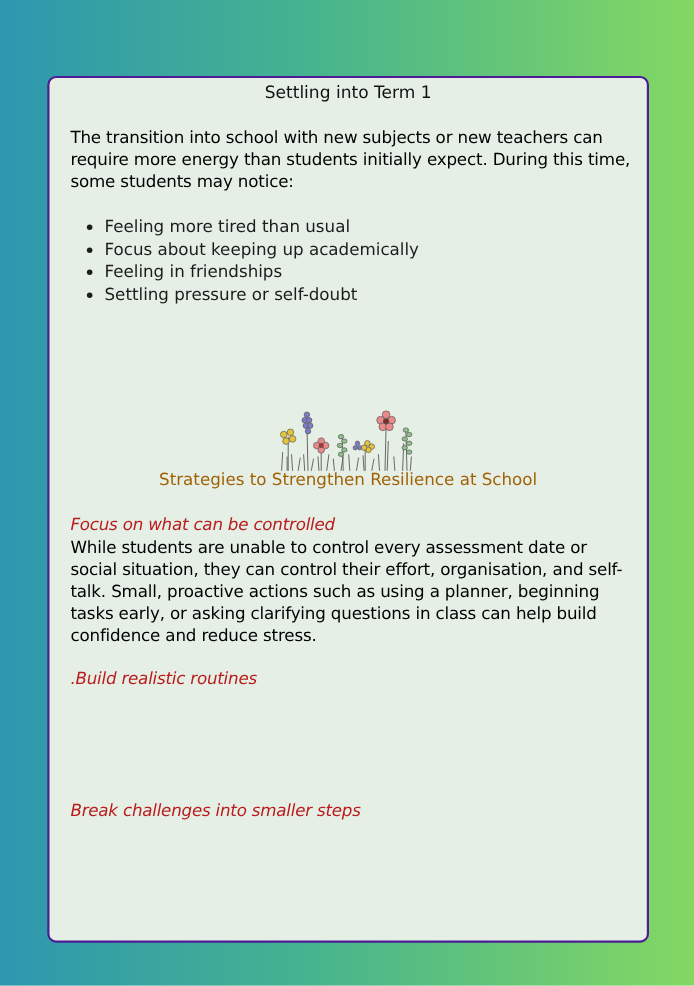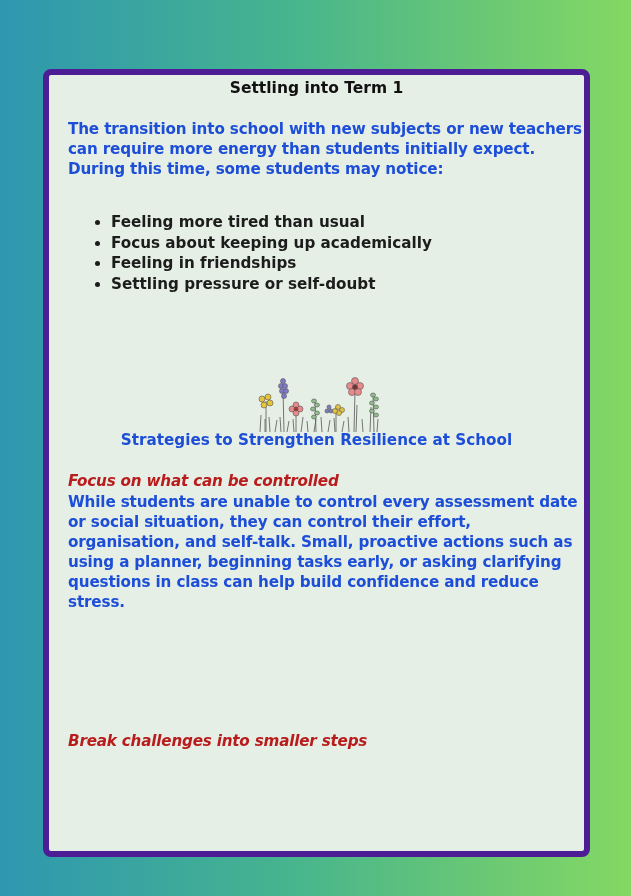--- a/index.html
+++ b/index.html
@@ -1,23 +1,23 @@
 <!DOCTYPE html>
 <html><head>
 <meta charset="utf-8">
 <style>
   html,body{margin:0;padding:0;}
   body{width:631px;height:896px;background:linear-gradient(90deg,#2e97b0 0%,#46b48e 45%,#62c47a 70%,#84d862 100%);font-family:"DejaVu Sans",sans-serif;position:relative;overflow:hidden;}
-  .card{position:absolute;left:43px;top:69px;width:547px;height:788px;background:#e6efe6;border:6px solid #4c1d95;border-radius:8px;box-sizing:border-box;font-weight:bold;}
+  .card{position:absolute;left:43px;top:69px;width:547px;height:788px;background:#e6efe6;border:2px solid #4c1d95;border-radius:8px;box-sizing:border-box;}
   .title{position:absolute;left:0;right:0;top:4px;text-align:center;font-size:15.5px;color:#111;}
-  .p{position:absolute;left:19px;width:515px;font-size:15.2px;line-height:20px;color:#1d4ed8;letter-spacing:-0.15px;}
-  ul{position:absolute;left:19px;top:125px;margin:12px;padding:0 0 0 31px;font-size:15.2px;line-height:20.6px;color:#1c1c1c;}
+  .p{position:absolute;left:19px;width:515px;font-size:15.2px;line-height:20px;color:#000000;letter-spacing:-0.15px;}
+  ul{position:absolute;left:19px;top:125px;margin:0;padding:0 0 0 31px;font-size:15.2px;line-height:20.6px;color:#1c1c1c;}
   li{margin:0;}
   .flowers{position:absolute;left:207px;top:302px;width:130px;height:56px;}
-  .sub{position:absolute;left:0;right:0;top:356px;text-align:center;font-size:15.2px;color:#1d4ed8;}
+  .sub{position:absolute;left:0;right:0;top:356px;text-align:center;font-size:15.2px;color:#a16207;}
   .h{position:absolute;left:19px;font-style:italic;font-size:15.2px;color:#b91c1c;letter-spacing:-0.2px;}
 </style>
 </head>
 <body>
 
 <div class="card">
   <div class="title">Settling into Term 1</div>
   <div class="p" style="top:44px">The transition into school with new subjects or new teachers can require more energy than students initially expect. During this time, some students may notice:</div>
   <ul>
     <li>Feeling more tired than usual</li>
@@ -86,15 +86,16 @@
         <ellipse cx="116" cy="34" rx="2.5" ry="2"></ellipse>
         <ellipse cx="120" cy="38" rx="2.5" ry="2"></ellipse>
       </g>
   </svg>
 
   <div class="sub">Strategies to Strengthen Resilience at School</div>
 
   <div class="h" style="top:397px"> Focus on what can be controlled</div>
   <div class="p" style="top:417px">While students are unable to control every assessment date or social situation, they can control their effort, organisation, and self-talk. Small, proactive actions such as using a planner, beginning tasks early, or asking clarifying questions in class can help build confidence and reduce stress.</div>
 
+  <div class="h" style="top:537px">.Build realistic routines</div>
 
   <div class="h" style="top:657px">Break challenges into smaller steps</div>
 </div>
 
 </body></html>

